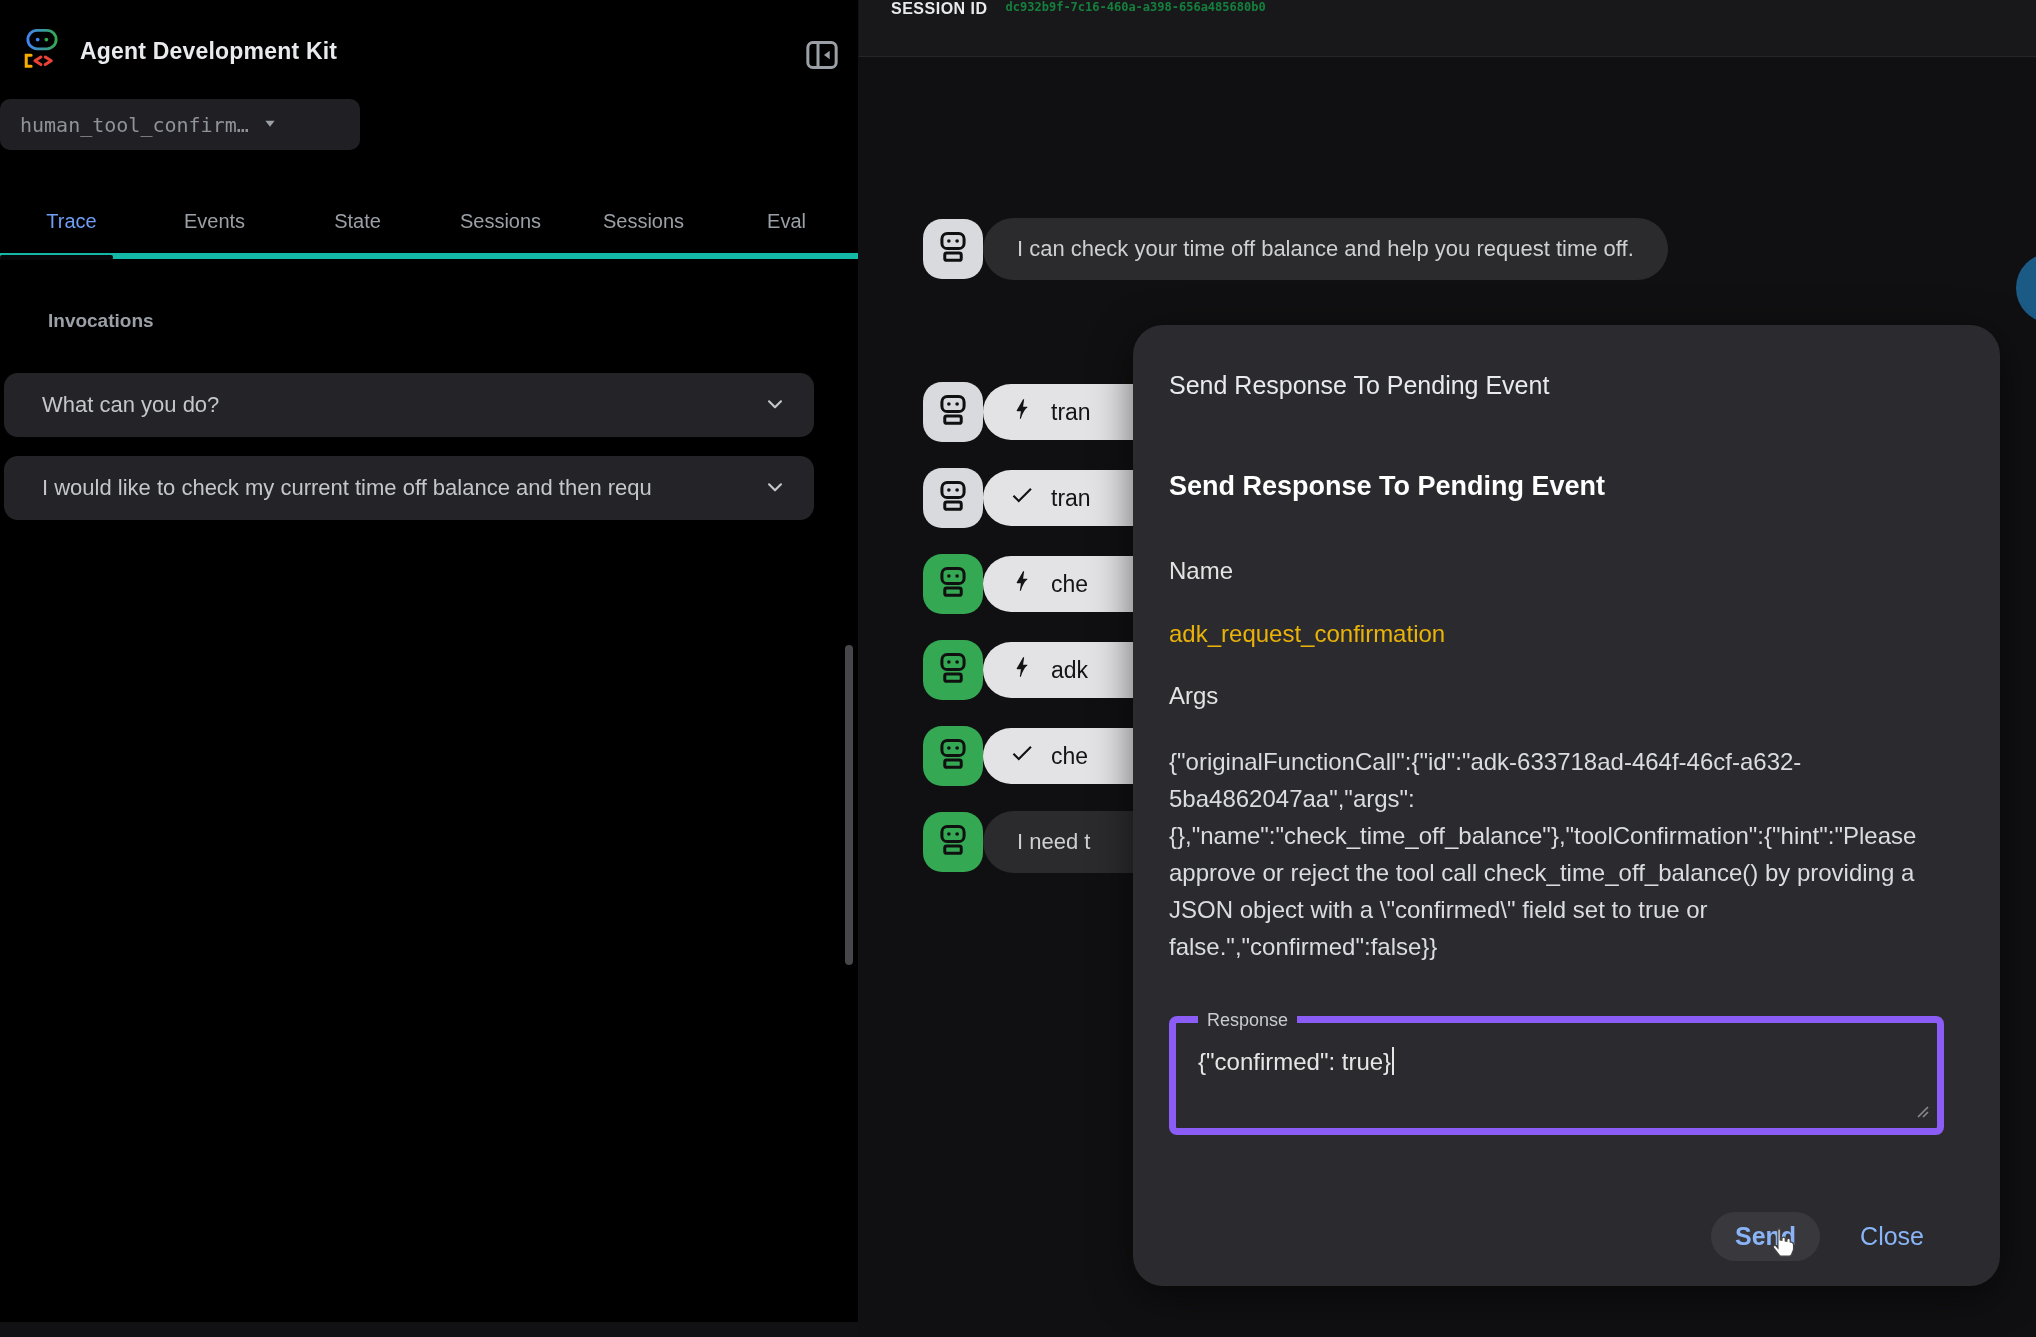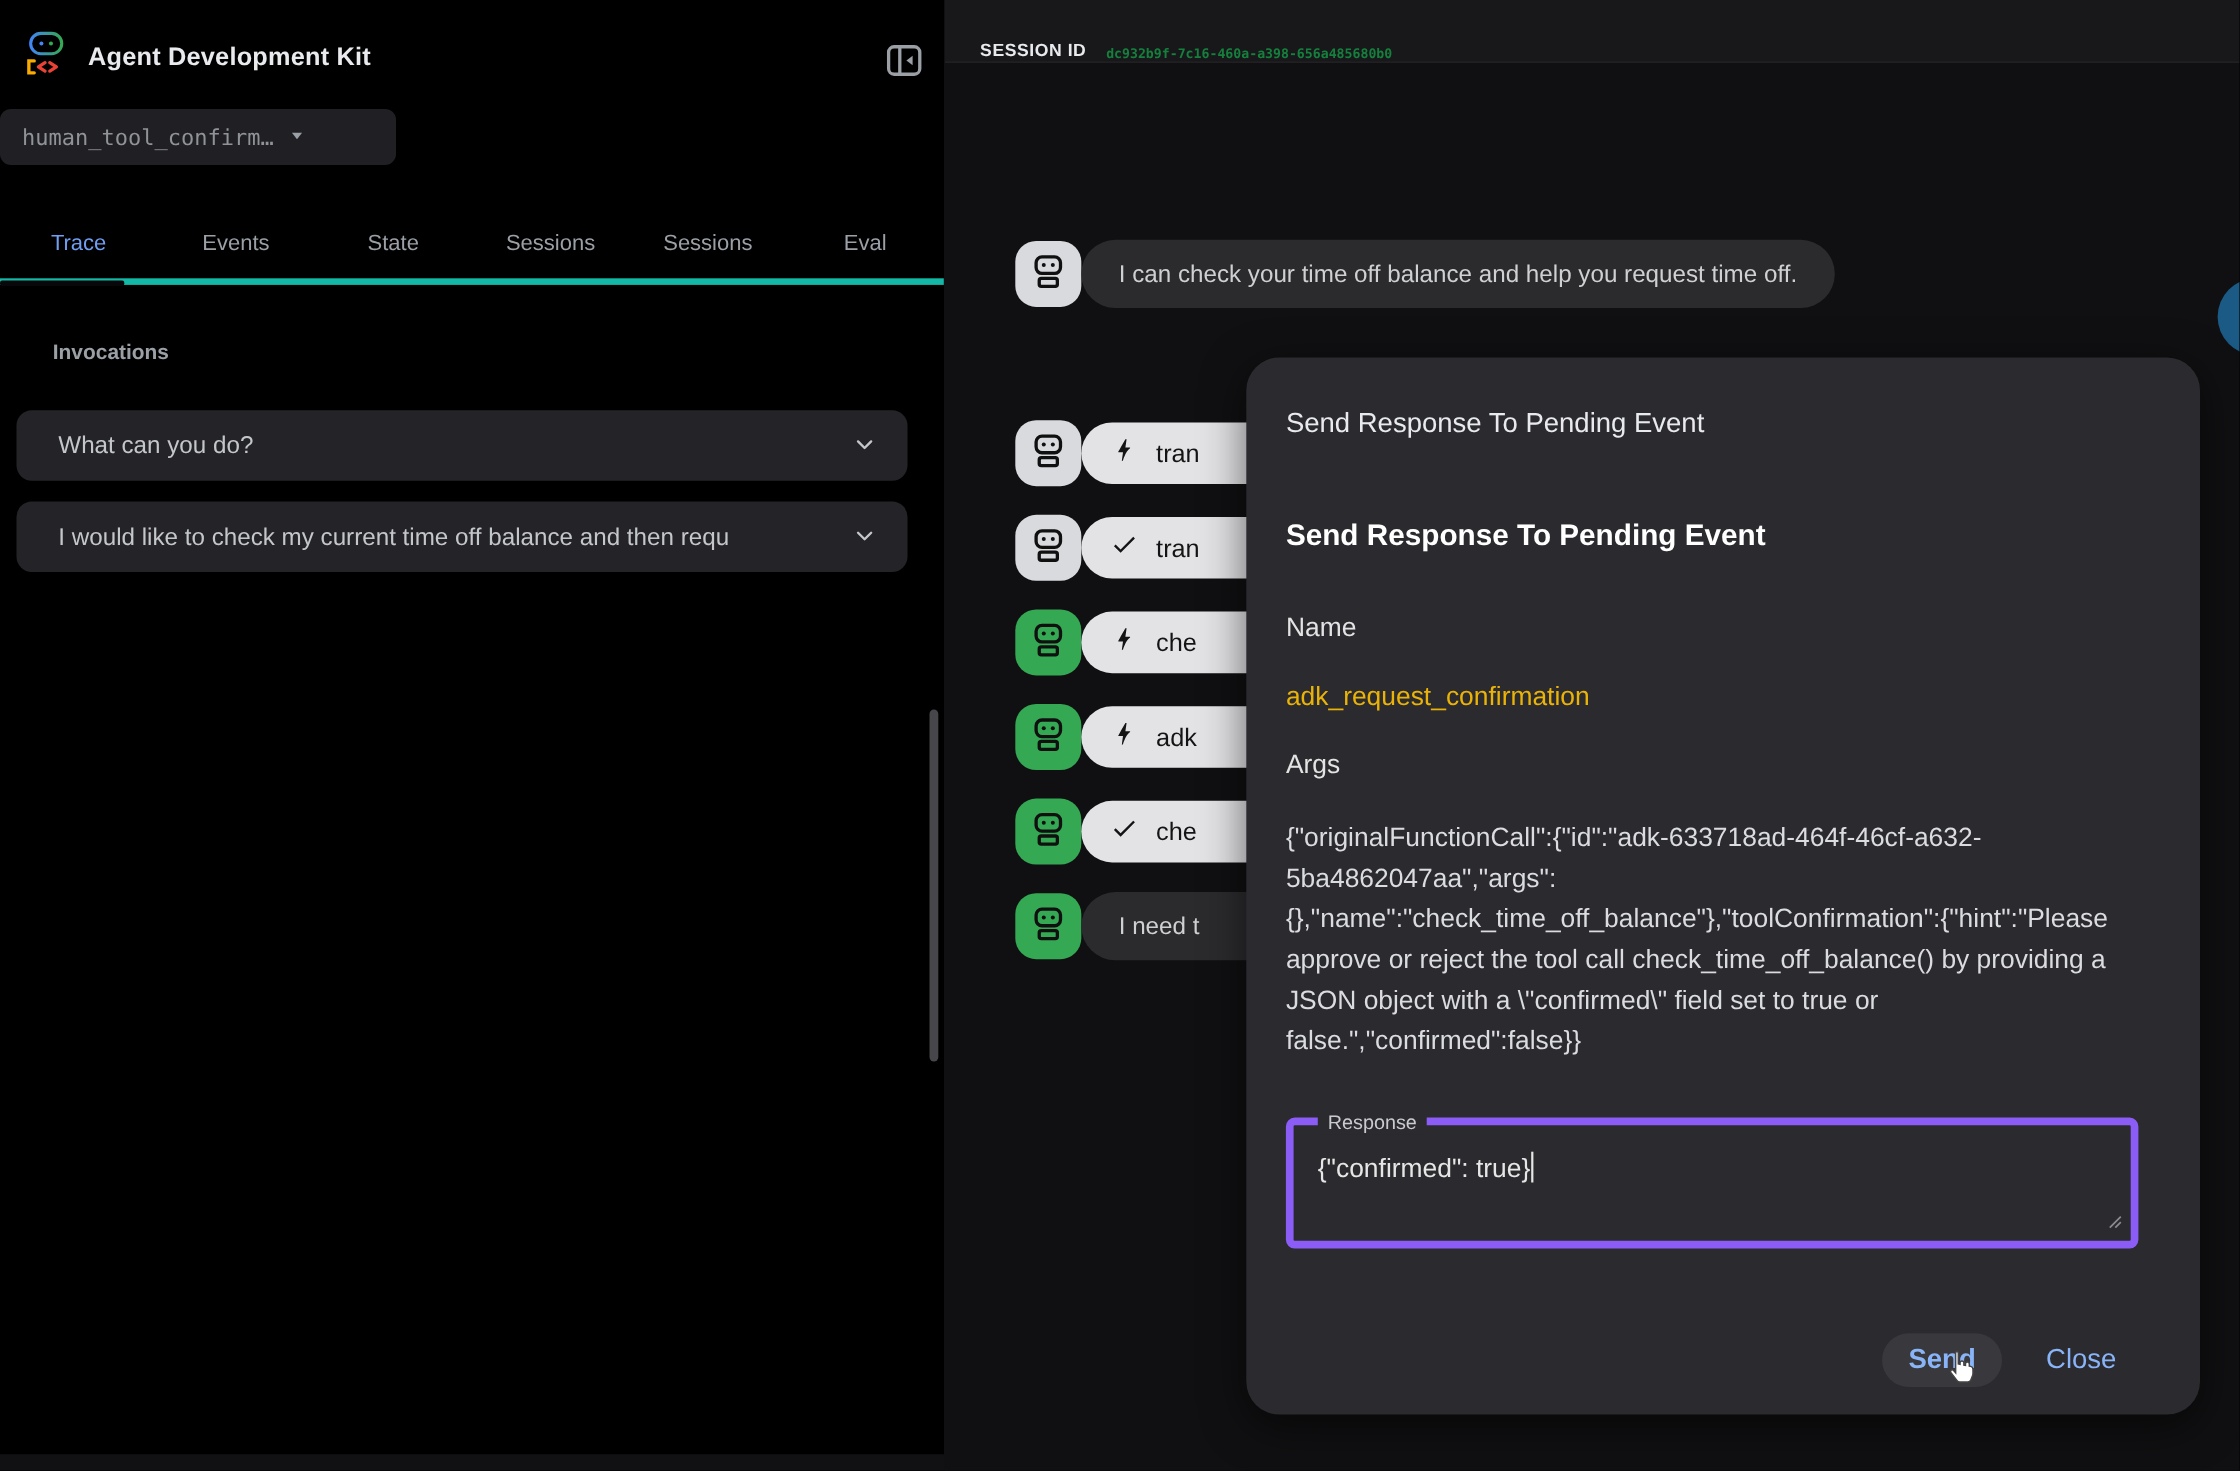--- a/index.html
+++ b/index.html
@@ -18,30 +18,30 @@
   .agent-selector .sel-label { font-family:"DejaVu Sans Mono", monospace; font-size:20px; color:#8f9398; white-space:nowrap; overflow:hidden; }
   .agent-selector svg { margin-left:10px; flex:0 0 auto; }
 
   .tabs { position:absolute; left:0; top:190px; width:858px; height:69px; display:flex; border-bottom:6px solid #14b8a6; }
   .tab { flex:1; display:flex; align-items:center; justify-content:center; font-size:20px; color:#9aa0a6; background:none; border:none; cursor:pointer; }
   .tab.active { color:#6f9ef3; }
   .ink-bar { position:absolute; left:0; top:255px; width:113px; height:5px; background:#08080a; border-radius:2px; }
 
   .section-title { position:absolute; left:48px; top:310px; font-size:19px; font-weight:bold; color:#9aa0a6; }
 
-  .invocations { position:absolute; left:15px; top:373px; width:810px; display:flex; flex-direction:column; gap:19px; }
+  .invocations { position:absolute; left:4px; top:373px; width:810px; display:flex; flex-direction:column; gap:19px; }
   .inv-card { height:64px; background:#242428; border:none; border-radius:14px; display:flex; align-items:center; padding:0 26px 0 38px; cursor:pointer; text-align:left; }
   .inv-text { flex:1; font-size:22px; color:#c4c7ca; white-space:nowrap; overflow:hidden; }
   .inv-card svg { flex:0 0 auto; margin-left:14px; }
 
   .side-scroll-thumb { position:absolute; left:845px; top:645px; width:8px; height:320px; border-radius:4px; background:#47474b; cursor:pointer; }
 
   
   .main { position:absolute; left:859px; top:0; width:1177px; height:1337px; background:#101012; }
-  .session-bar { position:absolute; left:0; top:0; width:100%; height:57px; background:#18181a; border-bottom:1px solid #262628; display:flex; align-items:flex-end; padding-left:32px; }
+  .session-bar { position:absolute; left:0; top:0; width:100%; height:57px; background:#18181a; border-bottom:1px solid #262628; display:flex; align-items:flex-start; padding-left:32px; }
   .session-label { font-size:16px; font-weight:bold; color:#e8eaed; letter-spacing:.5px; margin-right:18px; }
   .session-value { font-family:"DejaVu Sans Mono", monospace; font-size:12px; color:#15803d;font-weight:bold; }
 
   .messages { position:absolute; left:0; top:57px; right:0; bottom:0; padding:161px 0 0 64px; }
   .msg-row { display:flex; align-items:center; height:62px; margin-bottom:24px; }
   .msg-row:first-child { margin-bottom:101px; }
 
   .avatar { width:60px; height:60px; border-radius:19px; display:flex; align-items:center; justify-content:center; flex:0 0 auto; }
   .avatar.gray { background:#d9dade; }
   .avatar.green { background:#34a853; }

